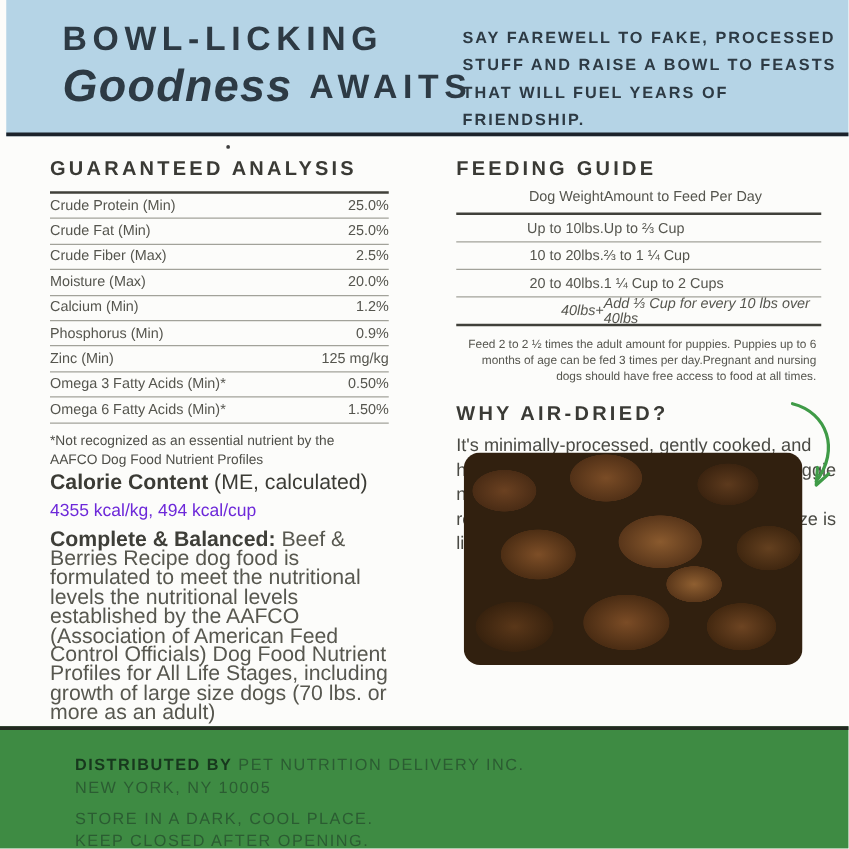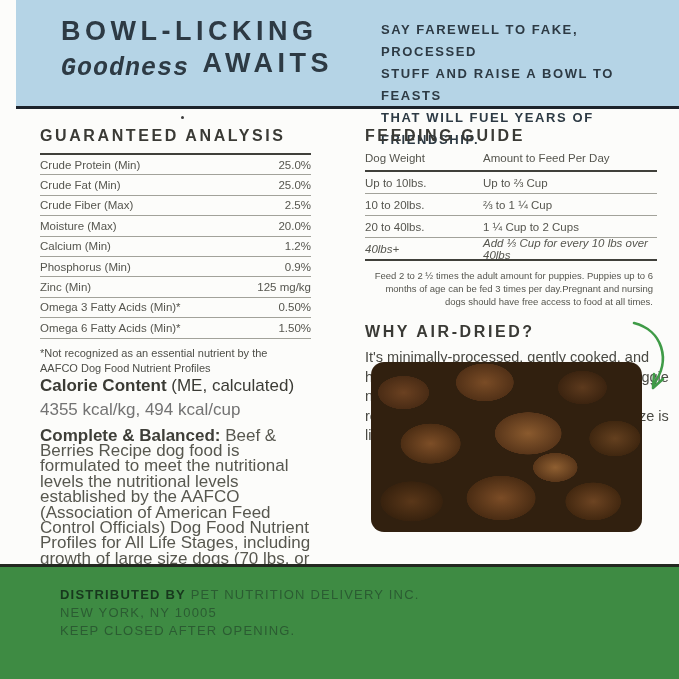--- a/index.html
+++ b/index.html
@@ -1,52 +1,52 @@
 <!DOCTYPE html>
 <html><head>
 <meta charset="utf-8">
 <style>
   html,body{margin:0;padding:0;background:#ffffff;}
   .label{position:relative;width:679px;height:679px;background:#fcfcfa;overflow:hidden;
          font-family:"Liberation Sans", sans-serif;}
 
   
-  .banner{position:absolute;top:0;left:16px;right:0;height:109px;background:#b5d4e6;
+  .banner{position:absolute;top:0;left:5px;right:0;height:109px;background:#b5d4e6;
           border-bottom:3px solid #1c232b;box-sizing:border-box;}
   .brand{position:absolute;left:45px;top:16px;color:#2d3a44;}
   .brand-top{font-size:27px;font-weight:bold;letter-spacing:4.5px;}
   .brand-bottom{margin-top:1px;white-space:nowrap;}
-  .brand-script{font-family:Liberation Mono, monospace;font-style:italic;font-weight:600;
-                font-size:25px;letter-spacing:1px;}
+  .brand-script{font-family:Liberation Sans, sans-serif;font-style:italic;font-weight:600;
+                font-size:36px;letter-spacing:1px;}
   .brand-awaits{font-size:27px;font-weight:bold;letter-spacing:4.5px;margin-left:9px;
                 vertical-align:3px;}
   .tagline{position:absolute;left:365px;top:19px;color:#2d3a44;font-size:13px;
            font-weight:bold;letter-spacing:1.6px;line-height:22px;}
   .reg-dot{position:absolute;left:181px;top:116px;width:3px;height:3px;background:#3d3d3d;
            border-radius:50%;}
 
   
   .col-left{position:absolute;left:40px;top:127px;width:271px;}
   .col-right{position:absolute;left:365px;top:127px;width:292px;}
   .section-heading{font-size:16px;font-weight:bold;letter-spacing:2.6px;color:#3a3a35;}
 
   .ga-table{margin-top:8px;border-top:2px solid #40403a;}
   .ga-row{display:flex;justify-content:space-between;align-items:center;height:19.4px;
           border-bottom:1px solid #a2a29a;font-size:11.5px;color:#55554e;gap:32px;}
   .footnote{margin-top:7px;font-size:11px;line-height:15px;color:#4e4e48;width:250px;}
   .calorie{margin-top:0;color:#3b3b35;font-size:17px;}
   .calorie .bold{font-weight:bold;}
-  .calorie-val{margin-top:4px;font-size:17px;color:#737373;}
+  .calorie-val{margin-top:4px;font-size:14px;color:#6d28d9;}
   .para{margin-top:8px;font-size:17px;line-height:15.4px;color:#57574f;}
   .para .lead{font-weight:bold;color:#3e3e38;}
   .ingredients{margin-top:13px;font-size:10px;line-height:12.3px;color:#5d5d55;}
   .ingredients .lead{font-weight:bold;color:#48484one2;}
 
   .fg-head{display:flex;font-size:11.5px;color:#55554e;padding:7px 0 6px;}
-  .fg-c1{width:118px;flex:none;}
+  .fg-c1{width:118px;flex:none;text-align:right;}
   .fg-table{border-top:2px solid #40403a;}
   .fg-row{display:flex;align-items:center;height:21px;border-bottom:1px solid #a2a29a;
           font-size:11.5px;color:#55554e;}
   .fg-row:last-child{border-bottom:2px solid #40403a;font-style:italic;}
   .fg-note{margin-top:8px;font-size:9.5px;line-height:13px;color:#55554e;width:288px;text-align:right;}
   .why{margin-top:15px;}
   .why-text{margin-top:7px;font-size:14.5px;line-height:19.6px;color:#4a4a44;width:306px;}
 
   
   .photo{position:absolute;left:371px;top:362px;width:271px;height:170px;border-radius:13px;
@@ -59,21 +59,21 @@
       radial-gradient(60px 38px at 58% 42%, #8a5a2e 0%, #59361a 55%, rgba(0,0,0,0) 56%),
       radial-gradient(46px 32px at 90% 45%, #64401f 0%, #402710 55%, rgba(0,0,0,0) 56%),
       radial-gradient(56px 36px at 15% 82%, #5a3719 0%, #38220e 55%, rgba(0,0,0,0) 56%),
       radial-gradient(62px 40px at 48% 80%, #7b4c26 0%, #4a2c13 55%, rgba(0,0,0,0) 56%),
       radial-gradient(50px 34px at 82% 82%, #6d4422 0%, #432810 55%, rgba(0,0,0,0) 56%),
       radial-gradient(40px 26px at 68% 62%, #8f5f31 0%, #5a371a 55%, rgba(0,0,0,0) 56%);
   }
   .arrow-svg{position:absolute;left:627px;top:318px;}
 
   
-  .footer{position:absolute;left:0;right:0;bottom:0;height:115px;background:#3e8b43;
+  .footer{position:absolute;left:0;right:0;bottom:0;height:98px;background:#3e8b43;
           border-top:3px solid #232820;box-sizing:border-box;text-decoration:underline;}
   .footer-text{position:absolute;left:60px;top:19px;font-size:13px;letter-spacing:1.2px;
                line-height:18px;color:#2b5c32;}
   .ft-bold{font-weight:bold;color:#17381d;}
   .storage{margin-top:7px;}
 </style>
 </head>
 <body>
 
 <div class="label">
@@ -194,18 +194,19 @@
     <path d="M26,70 L36,61 M26,70 L27,56" stroke="#3f9b47" stroke-width="2.6" fill="none" stroke-linecap="round"></path>
   </svg>
   <div class="photo"></div>
 
   <div class="footer">
     <div class="footer-text">
       <div>
         <span class="ft-bold">DISTRIBUTED BY</span><span> PET NUTRITION DELIVERY INC.</span>
       </div>
       <div>NEW YORK, NY 10005</div>
+      <div class="storage">STORE IN A DARK, COOL PLACE.</div>
       <div>KEEP CLOSED AFTER OPENING.</div>
     </div>
 
   </div>
 
 </div>
 
 </body></html>

